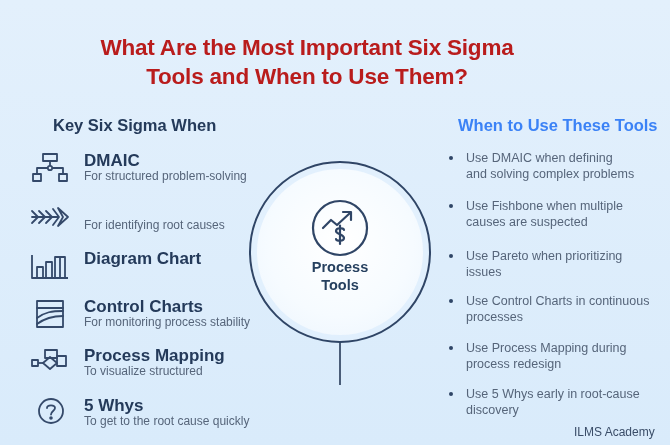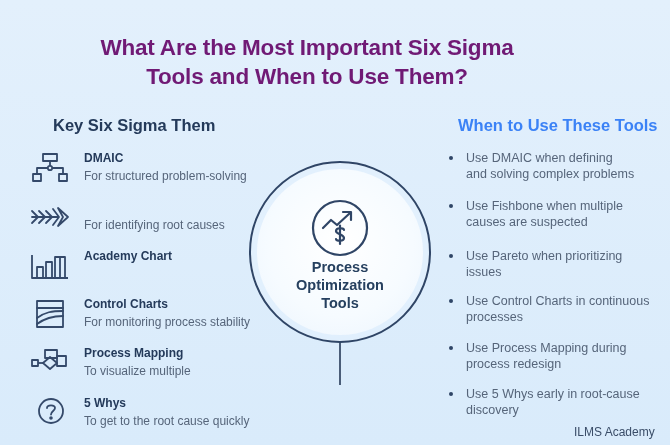--- a/index.html
+++ b/index.html
@@ -6,41 +6,41 @@
     body {
       width: 670px; height: 445px; overflow: hidden;
       background: linear-gradient(180deg, #e3f0fc 0%, #d9ebfb 100%);
       font-family: "Liberation Sans", "DejaVu Sans", sans-serif;
       color: #1f3350;
       position: relative;
     }
     .title {
       position: absolute; left: 0; top: 33px; width: 614px;
       text-align: center; font-weight: bold; font-size: 22.5px;
-      line-height: 29px; color: #701a75; letter-spacing: -0.2px;
+      line-height: 29px; color: #b91c1c; letter-spacing: -0.2px;
     }
     .title div { white-space: nowrap; }
     .left-head {
       position: absolute; left: 53px; top: 116px;
       font-weight: bold; font-size: 16.5px; color: #243a5a;
     }
     .right-head {
       position: absolute; left: 458px; top: 116px;
       font-weight: bold; font-size: 16.5px; color: #3b82f6; white-space: nowrap;
     }
     .tool {
       position: absolute; left: 24px; width: 250px; height: 40px;
     }
     .tool .icon {
       position: absolute; left: 4px; top: 2px; width: 44px; height: 30px;
     }
     .tool .icon svg { width: 44px; height: 30px; }
     .tool .name {
       position: absolute; left: 60px; top: 0; font-weight: bold;
-      font-size: 12px; color: #243a5a; white-space: nowrap;
+      font-size: 17px; color: #243a5a; white-space: nowrap;
     }
     .tool .desc {
       position: absolute; left: 60px; top: 18px; font-size: 12px;
       color: #56657a; white-space: nowrap;
     }
     .center-circle {
       position: absolute; left: 249px; top: 161px; width: 178px; height: 178px;
       border: 2.5px solid #2f4566; border-radius: 50%;
       background: radial-gradient(circle at 50% 45%, #ffffff 0%, #f6fbff 55%, #e9f3fd 100%);
       box-shadow: inset 0 0 0 6px rgba(214,234,251,0.6);
@@ -75,21 +75,21 @@
     }
   </style>
 </head>
 <body>
 
 <div class="title">
   <div>What Are the Most Important Six Sigma</div>
   <div>Tools and When to Use Them?</div>
 </div>
 
-<div class="left-head">Key Six Sigma Them</div>
+<div class="left-head">Key Six Sigma When</div>
 <div class="right-head">When to Use These Tools</div>
 
 <div class="tool" style="top:151px">
   <span class="icon">
     <svg viewBox="0 0 44 30" fill="none" stroke="#34496a" stroke-width="1.8" stroke-linejoin="round">
       <rect x="15" y="1" width="14" height="7"></rect>
       <line x1="22" y1="8" x2="22" y2="13"></line>
       <circle cx="22" cy="15" r="2.2"></circle>
       <path d="M19.8 15 H9 V21"></path>
       <path d="M24.2 15 H35 V21"></path>
@@ -118,21 +118,21 @@
 <div class="tool" style="top:249px">
   <span class="icon">
     <svg viewBox="0 0 44 30" fill="none" stroke="#34496a" stroke-width="1.8" stroke-linejoin="round">
       <path d="M4 4 V27 H40"></path>
       <rect x="9" y="16" width="6" height="11"></rect>
       <rect x="18" y="11" width="6" height="16"></rect>
       <rect x="27" y="6" width="10" height="21"></rect>
       <line x1="32" y1="6" x2="32" y2="27"></line>
     </svg>
   </span>
-  <span class="name">Academy Chart</span>
+  <span class="name">Diagram Chart</span>
 </div>
 
 <div class="tool" style="top:297px">
   <span class="icon">
     <svg viewBox="0 0 44 30" fill="none" stroke="#34496a" stroke-width="1.8" stroke-linejoin="round" stroke-linecap="round">
       <rect x="9" y="2" width="26" height="26"></rect>
       <line x1="9" y1="9" x2="35" y2="9"></line>
       <path d="M9 19 C17 13, 24 12, 35 12"></path>
       <path d="M9 25 C17 19, 25 17, 35 17"></path>
     </svg>
@@ -145,21 +145,21 @@
   <span class="icon">
     <svg viewBox="0 0 44 30" fill="none" stroke="#34496a" stroke-width="1.8" stroke-linejoin="round">
       <rect x="4" y="12" width="6" height="6"></rect>
       <line x1="10" y1="15" x2="15" y2="15"></line>
       <path d="M15 15 L22 9 L29 15 L22 21 Z"></path>
       <rect x="17" y="2" width="12" height="8"></rect>
       <rect x="29" y="8" width="9" height="10"></rect>
     </svg>
   </span>
   <span class="name">Process Mapping</span>
-  <span class="desc">To visualize multiple</span>
+  <span class="desc">To visualize structured</span>
 </div>
 
 <div class="tool" style="top:396px">
   <span class="icon">
     <svg viewBox="0 0 44 30" fill="none" stroke="#34496a" stroke-width="1.8" stroke-linecap="round">
       <circle cx="23" cy="13" r="12"></circle>
       <path d="M19 10 C19 6.5, 27 6.5, 27 10 C27 13, 23 13, 23 16.5"></path>
       <circle cx="23" cy="20" r="0.9" fill="#34496a"></circle>
     </svg>
   </span>
@@ -172,21 +172,20 @@
   <svg viewBox="0 0 60 60" width="60" height="60" fill="none" stroke="#2f4566" stroke-width="2.2" stroke-linecap="round" stroke-linejoin="round">
     <circle cx="30" cy="30" r="27"></circle>
     <path d="M13 30 L21 22 L27 27 L40 15"></path>
     <path d="M33 14 L41 14 L41 22"></path>
     <path d="M34 32 C34 29.5, 26 29.5, 26 33 C26 36.5, 34 36, 34 40 C34 43.5, 26 43.5, 26 41"></path>
     <line x1="30" y1="27.5" x2="30" y2="46"></line>
   </svg>
 </span>
 <div class="center-text">
   <div>Process</div>
-  <div>Optimization</div>
   <div>Tools</div>
 </div>
 <div class="stem"></div>
 
 <div class="uses">
   <div class="use" style="top:0px">
     <span class="bullet"></span>
     <div class="txt">
       <div>Use DMAIC when defining</div>
       <div>and solving complex problems</div>

